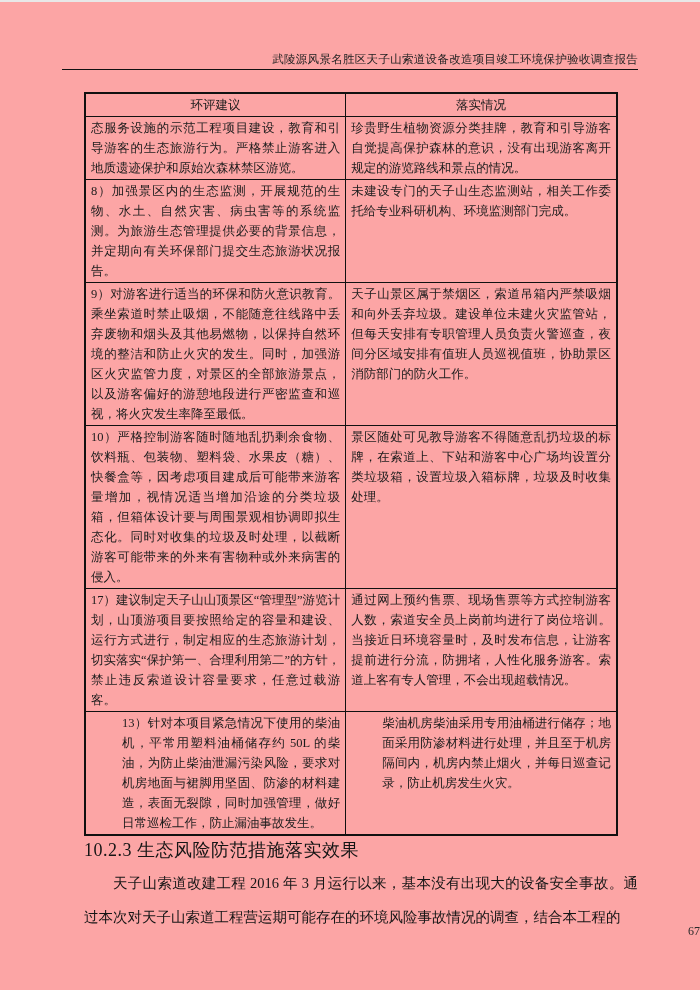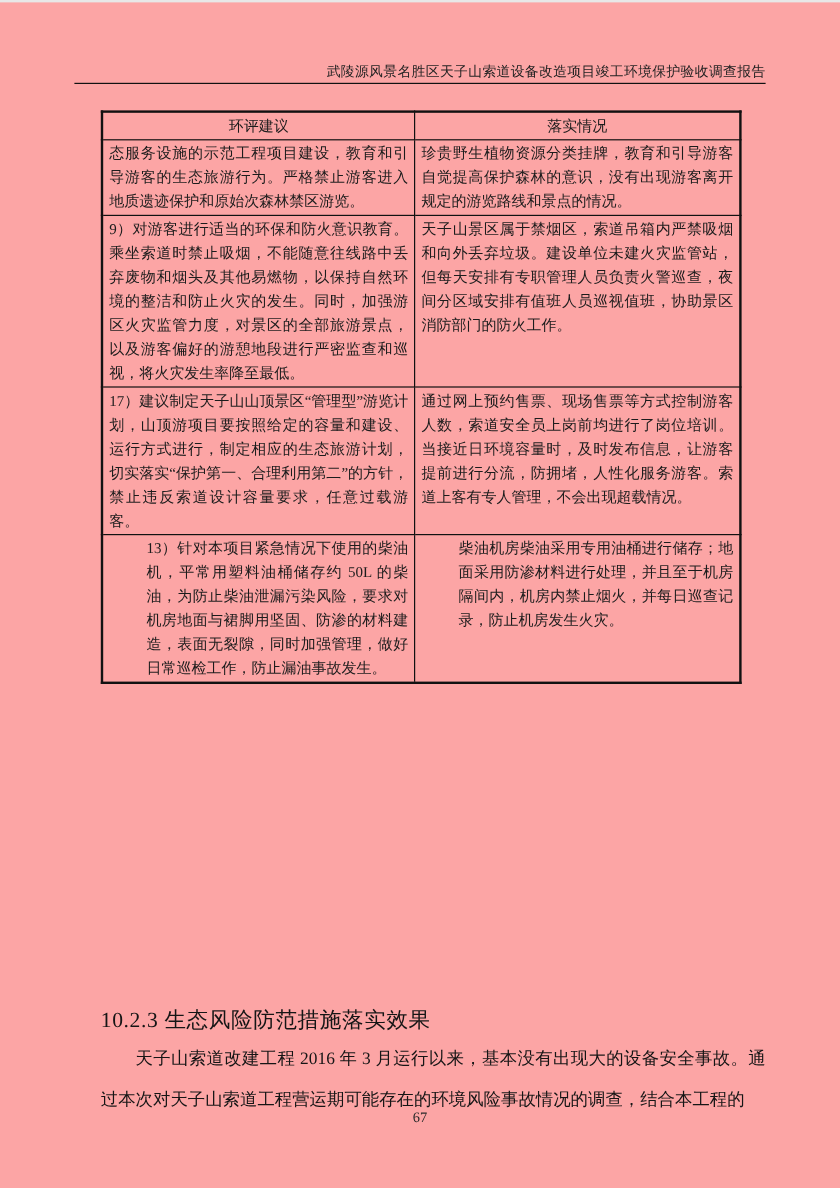--- a/index.html
+++ b/index.html
@@ -77,21 +77,21 @@
     line-height:34px;
     text-align:justify;
     text-justify:inter-ideograph;
     text-indent:2em;
     word-break:break-all;
     color:#151515;
   }
   .page-number{
     position:absolute;
     top:922px;left:0;right:0;
-    text-align:center;
+    text-align:right;
     font-size:12px;
     color:#2a2a2a;
   }
 </style>
 </head>
 <body>
 
 <div class="page">
 
   <div class="running-header">武陵源风景名胜区天子山索道设备改造项目竣工环境保护验收调查报告</div>
@@ -107,23 +107,31 @@
         <tr>
           <th>环评建议</th>
           <th>落实情况</th>
         </tr>
       </thead>
       <tbody>
         <tr class="r0">
           <td>态服务设施的示范工程项目建设，教育和引导游客的生态旅游行为。严格禁止游客进入地质遗迹保护和原始次森林禁区游览。</td>
           <td>珍贵野生植物资源分类挂牌，教育和引导游客自觉提高保护森林的意识，没有出现游客离开规定的游览路线和景点的情况。</td>
         </tr>
+        <tr class="r1">
+          <td>8）加强景区内的生态监测，开展规范的生物、水土、自然灾害、病虫害等的系统监测。为旅游生态管理提供必要的背景信息，并定期向有关环保部门提交生态旅游状况报告。</td>
+          <td>未建设专门的天子山生态监测站，相关工作委托给专业科研机构、环境监测部门完成。</td>
+        </tr>
         <tr class="r2">
           <td>9）对游客进行适当的环保和防火意识教育。乘坐索道时禁止吸烟，不能随意往线路中丢弃废物和烟头及其他易燃物，以保持自然环境的整洁和防止火灾的发生。同时，加强游区火灾监管力度，对景区的全部旅游景点，以及游客偏好的游憩地段进行严密监查和巡视，将火灾发生率降至最低。</td>
           <td>天子山景区属于禁烟区，索道吊箱内严禁吸烟和向外丢弃垃圾。建设单位未建火灾监管站，但每天安排有专职管理人员负责火警巡查，夜间分区域安排有值班人员巡视值班，协助景区消防部门的防火工作。</td>
+        </tr>
+        <tr class="r3">
+          <td>10）严格控制游客随时随地乱扔剩余食物、饮料瓶、包装物、塑料袋、水果皮（糖）、快餐盒等，因考虑项目建成后可能带来游客量增加，视情况适当增加沿途的分类垃圾箱，但箱体设计要与周围景观相协调即拟生态化。同时对收集的垃圾及时处理，以截断游客可能带来的外来有害物种或外来病害的侵入。</td>
+          <td>景区随处可见教导游客不得随意乱扔垃圾的标牌，在索道上、下站和游客中心广场均设置分类垃圾箱，设置垃圾入箱标牌，垃圾及时收集处理。</td>
         </tr>
         <tr class="r4">
           <td>17）建议制定天子山山顶景区“管理型”游览计划，山顶游项目要按照给定的容量和建设、运行方式进行，制定相应的生态旅游计划，切实落实“保护第一、合理利用第二”的方针，禁止违反索道设计容量要求，任意过载游客。</td>
           <td>通过网上预约售票、现场售票等方式控制游客人数，索道安全员上岗前均进行了岗位培训。当接近日环境容量时，及时发布信息，让游客提前进行分流，防拥堵，人性化服务游客。索道上客有专人管理，不会出现超载情况。</td>
         </tr>
         <tr class="r6">
           <td>13）针对本项目紧急情况下使用的柴油机，平常用塑料油桶储存约 50L 的柴油，为防止柴油泄漏污染风险，要求对机房地面与裙脚用坚固、防渗的材料建造，表面无裂隙，同时加强管理，做好日常巡检工作，防止漏油事故发生。</td>
           <td>柴油机房柴油采用专用油桶进行储存；地面采用防渗材料进行处理，并且至于机房隔间内，机房内禁止烟火，并每日巡查记录，防止机房发生火灾。</td>
         </tr>
       </tbody>

